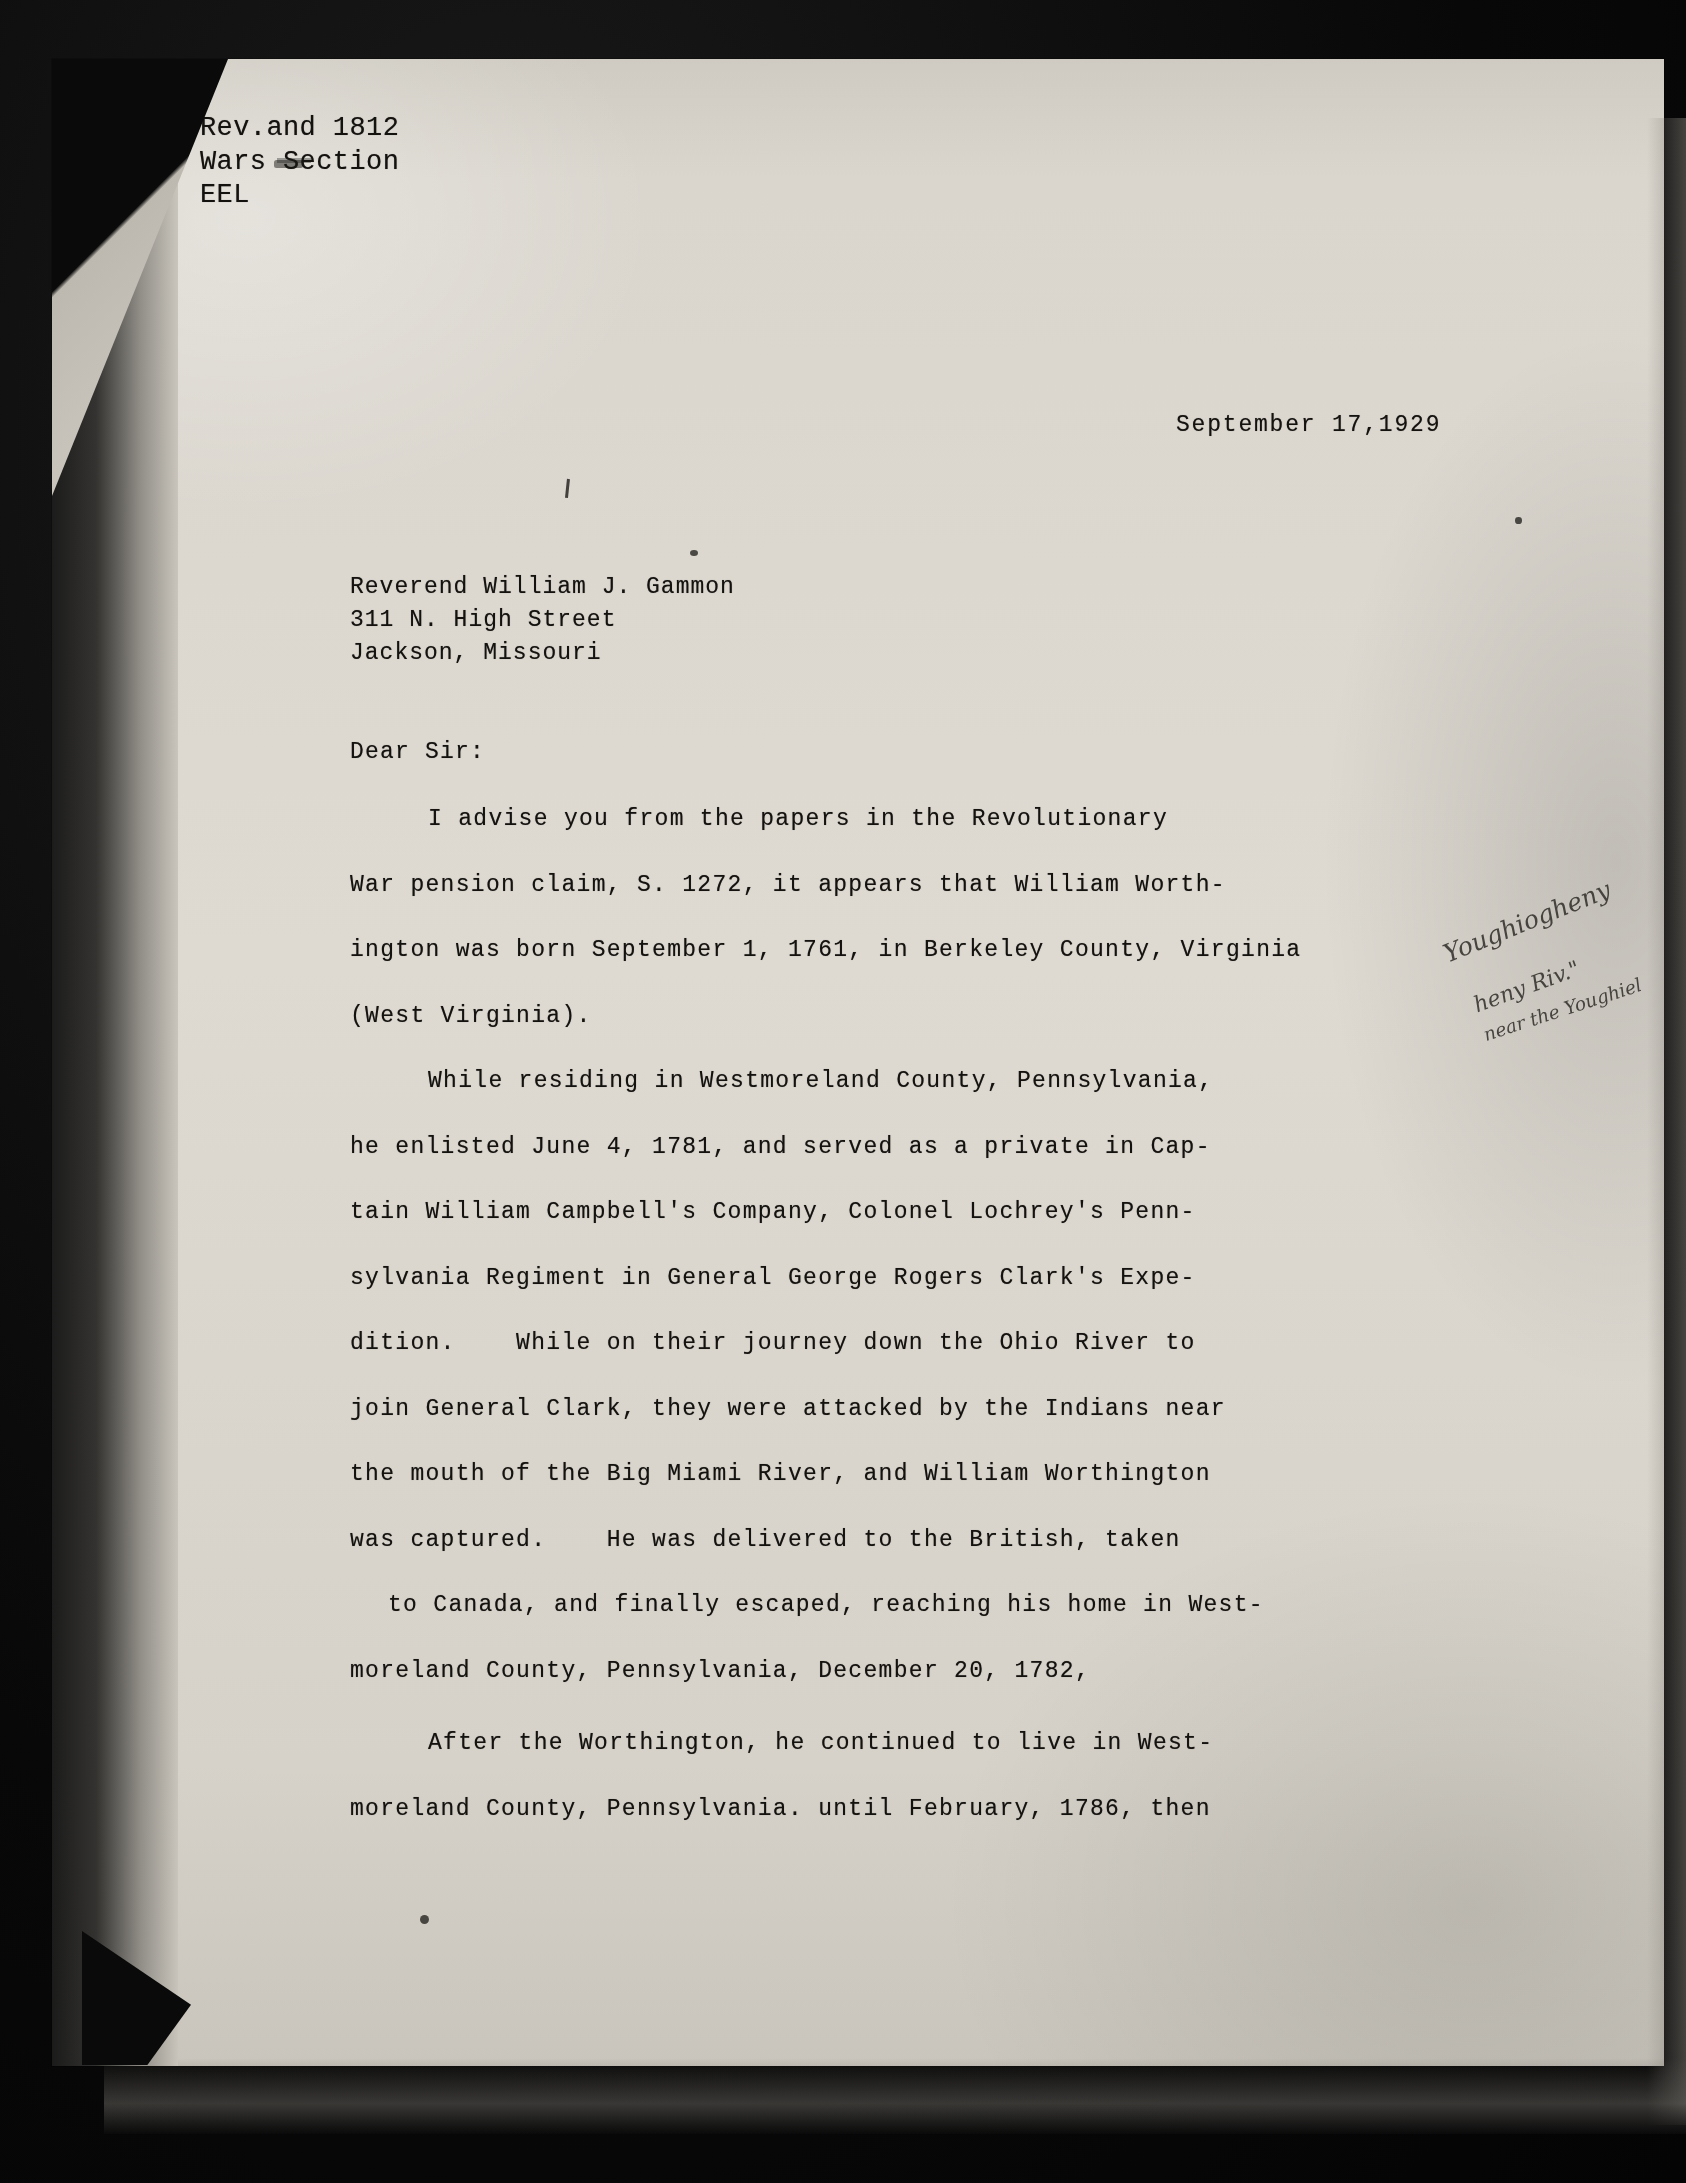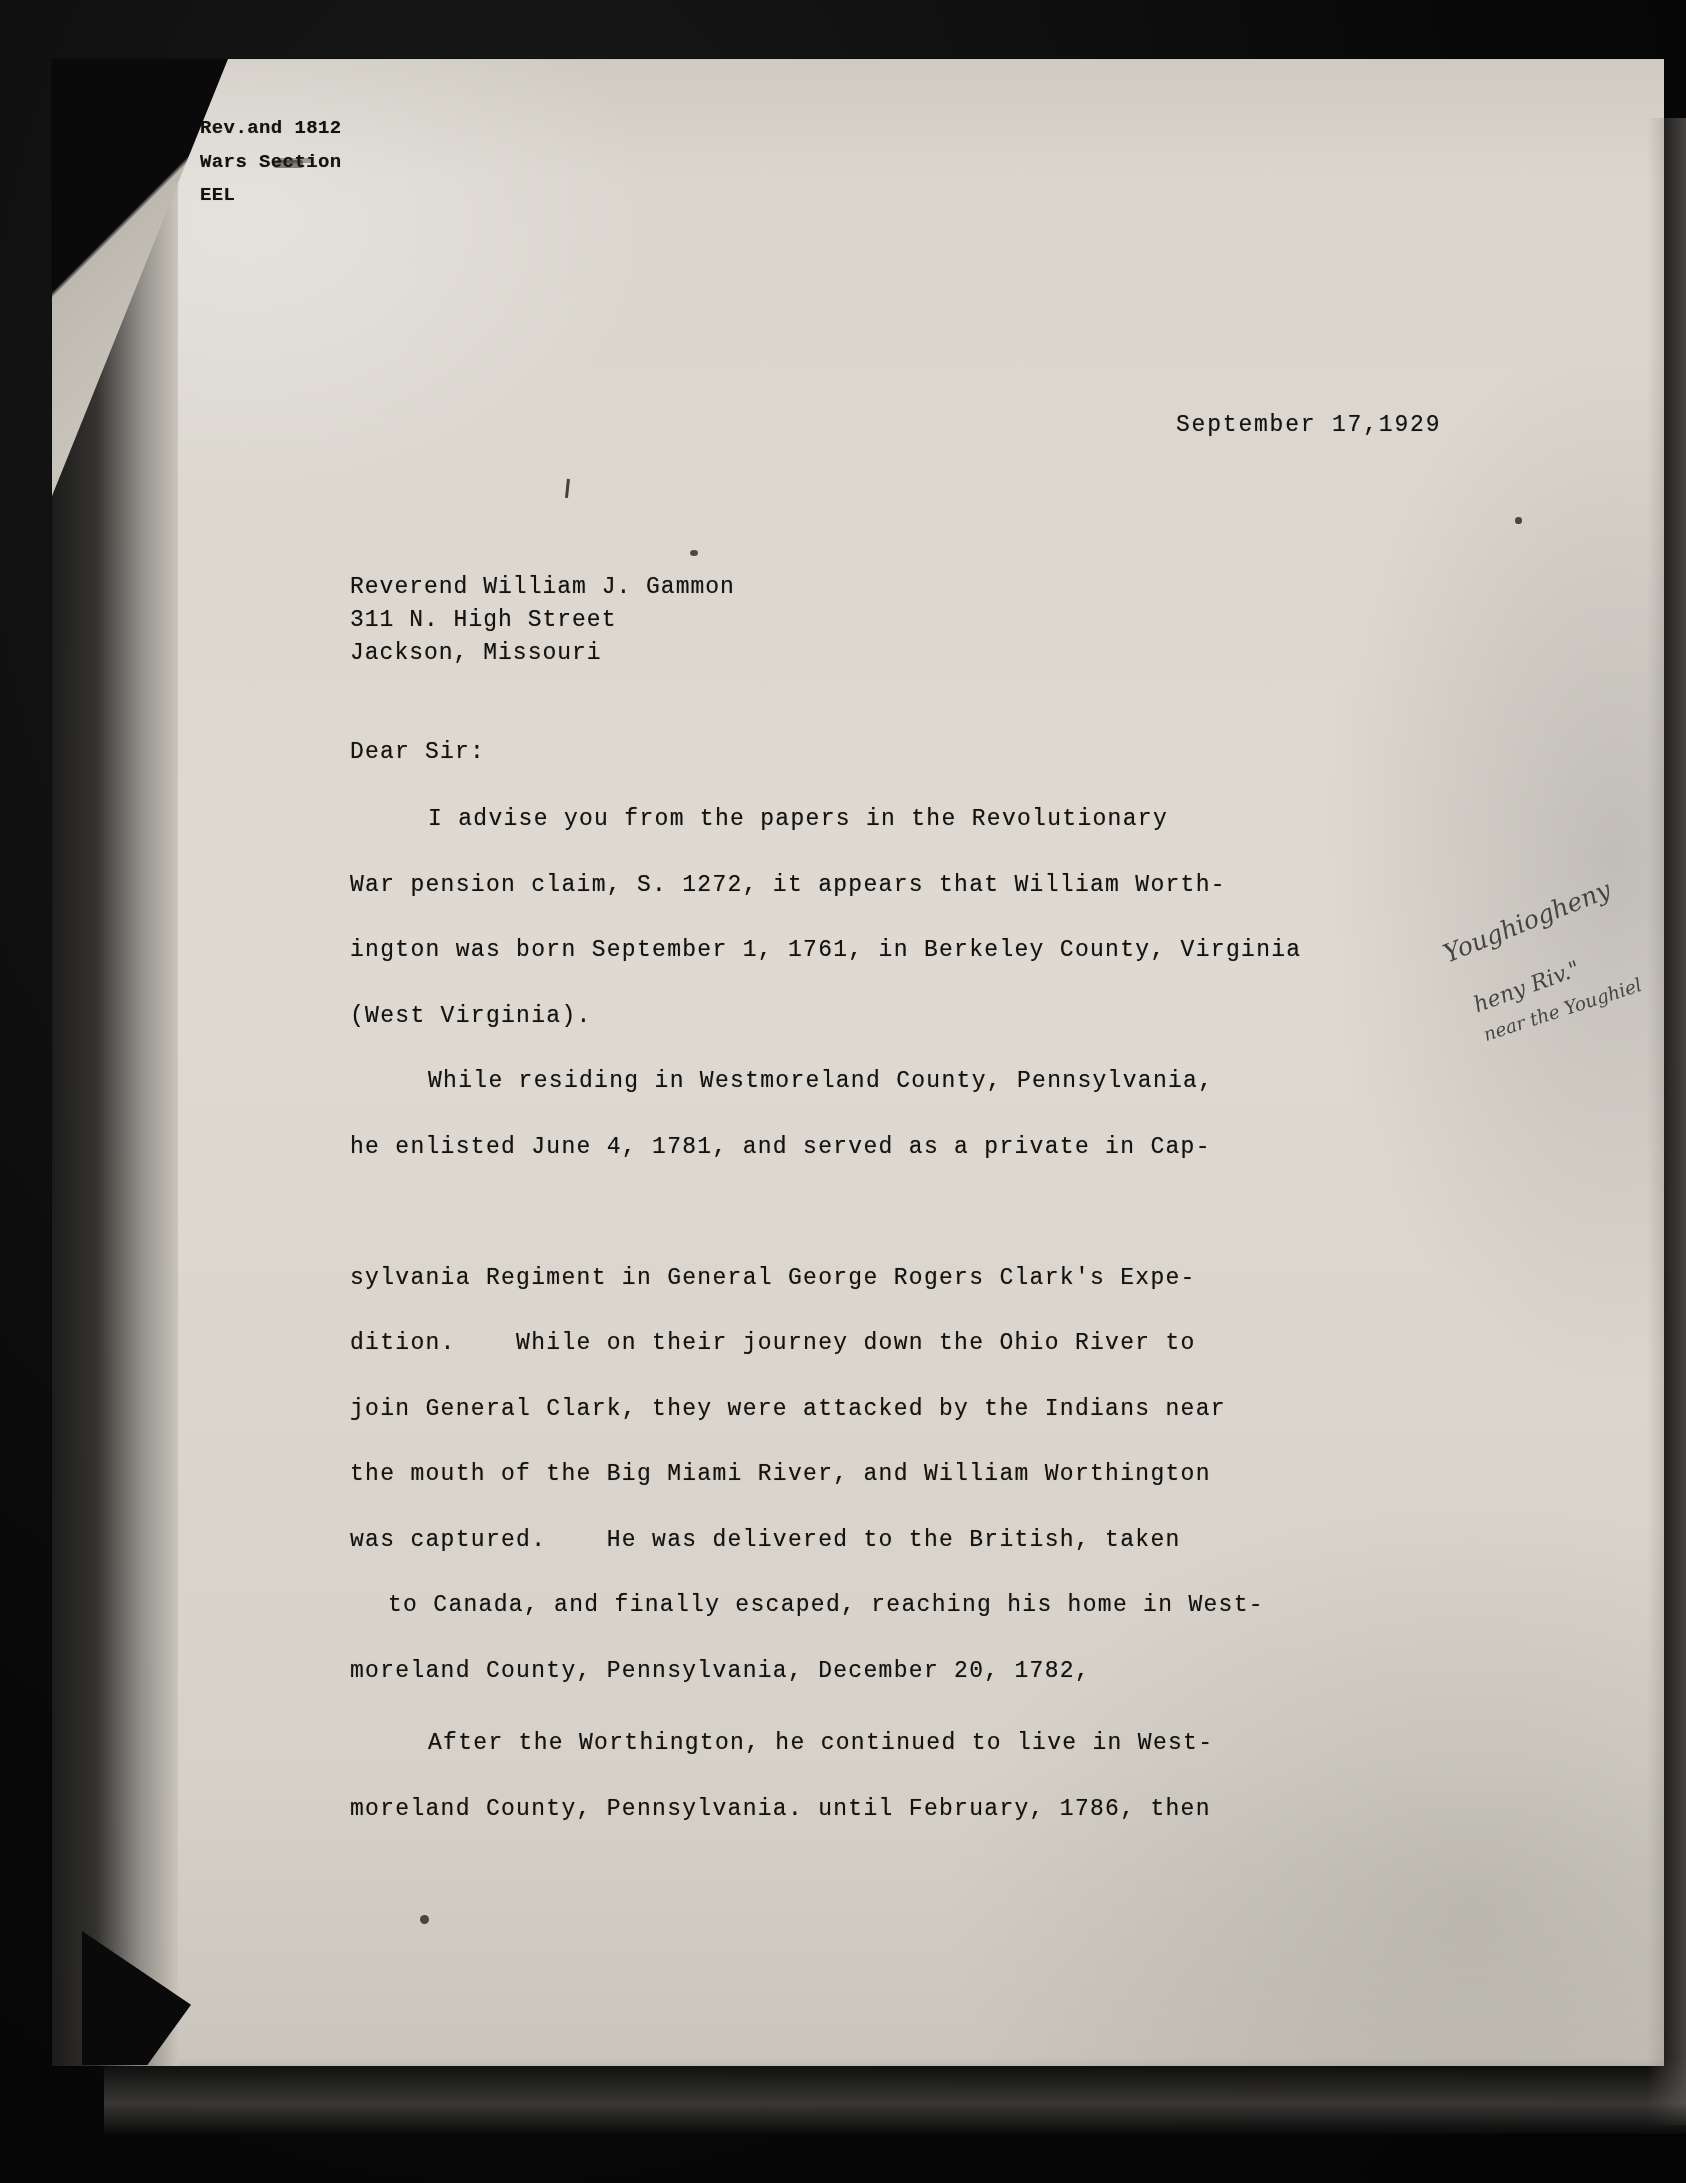--- a/index.html
+++ b/index.html
@@ -92,22 +92,22 @@
   }
   .t {
     position: absolute;
     white-space: pre;
     font-family: "Liberation Mono", "DejaVu Sans Mono", monospace;
     color: #14120f;
     text-shadow: 0 0 0.8px rgba(20,18,15,0.45);
   }
 
   .hdr {
-    font-weight: bold;
-    font-size: 19px;
+    font-weight: normal;
+    font-size: 27px;
     letter-spacing: 0.4px;
     line-height: 34px;
   }
   .date {
     font-size: 23px;
     letter-spacing: 1.8px;
   }
   .addr {
     font-size: 23px;
     letter-spacing: 1px;
@@ -171,20 +171,21 @@
 
       <div class="t salut" style="left:298px; top:680px;">Dear Sir:</div>
 
       <div class="t body-line" style="left:376px; top:747px;">I advise you from the papers in the Revolutionary</div>
       <div class="t body-line" style="left:298px; top:813px;">War pension claim, S. 1272, it appears that William Worth-</div>
       <div class="t body-line" style="left:298px; top:878px;">ington was born September 1, 1761, in Berkeley County, Virginia</div>
       <div class="t body-line" style="left:298px; top:944px;">(West Virginia).</div>
 
       <div class="t body-line" style="left:376px; top:1009px;">While residing in Westmoreland County, Pennsylvania,</div>
       <div class="t body-line" style="left:298px; top:1075px;">he enlisted June 4, 1781, and served as a private in Cap-</div>
+      <div class="t body-line" style="left:298px; top:1140px;">tain William Campbell's Company, Colonel Lochrey's Penn-</div>
       <div class="t body-line" style="left:298px; top:1206px;">sylvania Regiment in General George Rogers Clark's Expe-</div>
       <div class="t body-line" style="left:298px; top:1337px;">join General Clark, they were attacked by the Indians near</div>
       <div class="t body-line" style="left:298px; top:1271px;">dition.    While on their journey down the Ohio River to</div>
       <div class="t body-line" style="left:298px; top:1402px;">the mouth of the Big Miami River, and William Worthington</div>
       <div class="t body-line" style="left:298px; top:1468px;">was captured.    He was delivered to the British, taken</div>
       <div class="t body-line" style="left:298px; top:1533px;margin-left:38px;">to Canada, and finally escaped, reaching his home in West-</div>
       <div class="t body-line" style="left:298px; top:1599px;">moreland County, Pennsylvania, December 20, 1782,</div>
 
       <div class="t body-line" style="left:376px; top:1671px;">After the Worthington, he continued to live in West-</div>
       <div class="t body-line" style="left:298px; top:1737px;">moreland County, Pennsylvania. until February, 1786, then</div>

